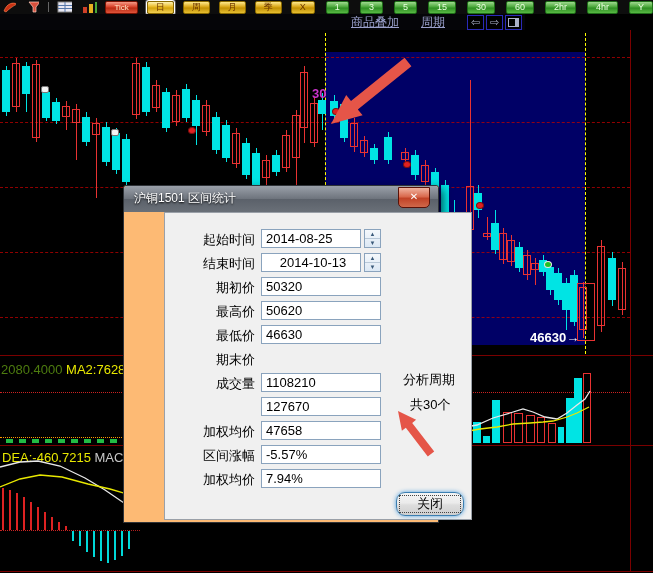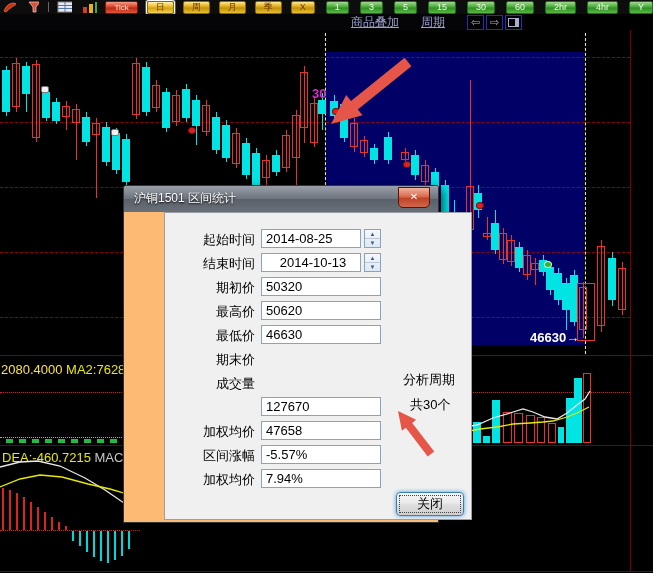--- a/index.html
+++ b/index.html
@@ -59,21 +59,21 @@
   .finput{position:absolute;left:96px;top:0;height:19px;background:#fff;
        border:1px solid #8aa3bd;box-sizing:border-box;font-size:13px;color:#000;
        padding:0 0 0 4px;font-family:"Liberation Sans","DejaVu Sans",sans-serif;}
   .spin{position:absolute;left:199px;top:0;width:17px;height:19px;box-sizing:border-box;
        border:1px solid #8aa3bd;background:linear-gradient(#f4f8fc,#dce8f4);}
   .spin div{height:8px;font-size:6px;line-height:8px;text-align:center;color:#3a5a7a;}
   .spin div:first-child{border-bottom:1px solid #b8c8d8;}
   .dnote{position:absolute;font-size:13px;color:#000;white-space:nowrap;}
   #dlgok{position:absolute;left:231px;top:279px;width:66px;height:22px;
        background:linear-gradient(#f4f4f4,#ebebeb 45%,#dddddd 55%,#cfcfcf);
-       border:1px solid #3c7fb1;border-radius:4px;box-shadow:0 0 4px rgba(60,150,220,.9);
+       border:1px solid #3c7fb1;border-radius:9px;box-shadow:0 0 4px rgba(60,150,220,.9);
        font-size:13px;color:#000;text-align:center;line-height:21px;cursor:pointer;}
   #dlgok .focus{position:absolute;left:2px;top:2px;right:2px;bottom:2px;
        border:1px dotted #444;}
   .arrowlayer{z-index:20;}
 </style>
 </head>
 <body>
 
 <div id="app">
 
@@ -267,21 +267,21 @@
       <div class="mkr" style="left: 41px; top: 56px; width: 6px; height: 5px; background: rgb(242, 242, 242); border: 1px solid rgb(119, 119, 119); border-radius: 2px;"></div>
       <div class="mkr" style="left: 111px; top: 99px; width: 6px; height: 5px; background: rgb(242, 242, 242); border: 1px solid rgb(119, 119, 119); border-radius: 2px;"></div>
       <div class="mkr" style="left: 188px; top: 97px; width: 6px; height: 5px; background: rgb(224, 32, 32); border: 1px solid rgb(122, 15, 15);"></div>
       <div class="mkr" style="left: 332px; top: 78px; width: 6px; height: 5px; background: rgb(224, 32, 32); border: 1px solid rgb(122, 15, 15);"></div>
       <div class="mkr" style="left: 403px; top: 131px; width: 6px; height: 5px; background: rgb(224, 32, 32); border: 1px solid rgb(122, 15, 15);"></div>
       <div class="mkr" style="left: 476px; top: 172px; width: 6px; height: 5px; background: rgb(224, 32, 32); border: 1px solid rgb(122, 15, 15);"></div>
       <div class="mkr" style="left: 544px; top: 231px; width: 6px; height: 5px; background: rgb(34, 192, 34); border: 1px solid rgb(232, 232, 232);"></div>
       <div class="hlbox" style="left: 577px; top: 253px; width: 16px; height: 56px;"></div>
       <div class="chartlabel" style="left: 312px; top: 56px; color: rgb(204, 51, 204);">30</div>
       <div class="chartlabel" style="left: 530px; top: 300px; color: rgb(255, 255, 255);">46630→</div>
-      <div class="chartlabel" style="left: 1px; top: 332px; font-weight: normal;"><span style="color:#fde047">2080.4000</span> <span style="color:#e8e800">MA2:7628</span></div>
+      <div class="chartlabel" style="left: 1px; top: 332px; font-weight: normal;"><span style="color:#4d7c0f">2080.4000</span> <span style="color:#e8e800">MA2:7628</span></div>
       <div class="chartlabel" style="left: 2px; top: 420px; font-weight: normal;"><span style="color:#e8e800">DEA:-460.7215</span> <span style="color:#c8c8c8">MACD</span></div>
       <div class="hline" style="top: 325px;"></div>
       <div class="hline" style="top: 415px;"></div>
       <div class="hline" style="top: 541px;"></div>
       <div class="vline" style="left: 630px; top: 0px; height: 541px;"></div>
       <div class="dotline" style="left: 0px; top: 362px; width: 630px;"></div>
       <div class="dotline" style="left: 0px; top: 500px; width: 140px;"></div>
       <div class="volbar" style="left: 448px; top: 397px; width: 8px; height: 16px; background: rgb(0, 228, 228);"></div>
       <div class="volbar" style="left: 460px; top: 395px; width: 9px; height: 18px; border: 1px solid rgb(232, 50, 50); box-sizing: border-box;"></div>
       <div class="volbar" style="left: 473px; top: 392px; width: 8px; height: 21px; background: rgb(0, 228, 228);"></div>
@@ -364,20 +364,21 @@
           </div>
           <div class="frow" style="top: 112px; left: 0px; width: 306px;">
             <div class="flabel">最低价</div>
             <div class="finput" style="width: 120px; line-height: 17px;">46630</div>
           </div>
           <div class="frow" style="top: 136px; left: 0px; width: 306px;">
             <div class="flabel">期末价</div>
           </div>
           <div class="frow" style="top: 160px; left: 0px; width: 306px;">
             <div class="flabel">成交量</div>
+            <div class="finput" style="width: 120px; line-height: 17px;">1108210</div>
           </div>
           <div class="frow" style="top: 184px; left: 0px; width: 306px;">
             <div class="finput" style="width: 120px; line-height: 17px;">127670</div>
           </div>
           <div class="frow" style="top: 208px; left: 0px; width: 306px;">
             <div class="flabel">加权均价</div>
             <div class="finput" style="width: 120px; line-height: 17px;">47658</div>
           </div>
           <div class="frow" style="top: 232px; left: 0px; width: 306px;">
             <div class="flabel">区间涨幅</div>

